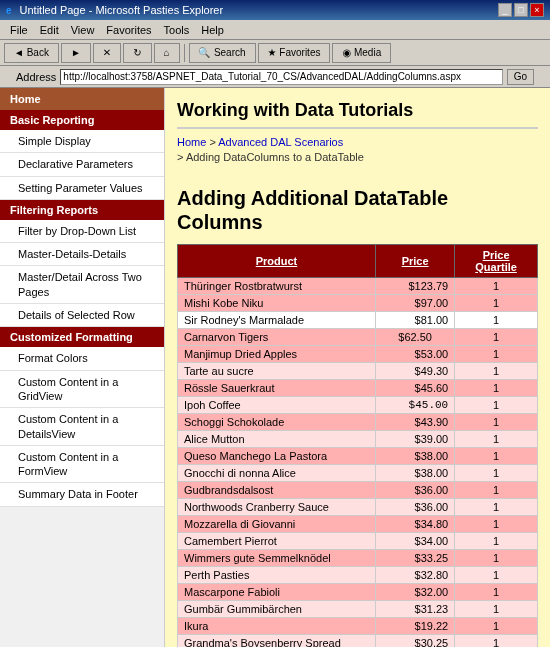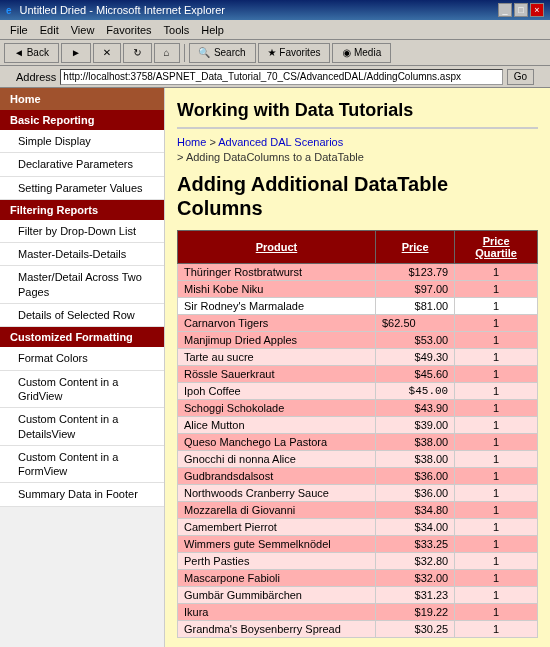--- a/index.html
+++ b/index.html
@@ -116,21 +116,21 @@
     .content {
       flex: 1;
       padding: 4px 12px;
       overflow-y: auto;
       background: #fef9c3;
     }
 
     .breadcrumb {
       font-size: 11px;
       color: #333;
-      margin-bottom: 6px;
+      margin-bottom: 20px;
       line-height: 1.4;
     }
     .breadcrumb a { color: #00c; text-decoration: none; }
 
     .page-title {
       font-size: 20px;
       font-weight: bold;
       color: #000;
       margin-bottom: 10px;
       line-height: 1.2;
@@ -171,21 +171,21 @@
     }
 
     .ie-icon { font-size: 10px; color: #1e90ff; font-weight: bold; margin-right: 4px; }
   </style>
 </head>
 <body>
 
 <div class="title-bar">
   <div class="title-bar-left">
     <span class="ie-icon">e</span>
-    <span>Untitled Dried - Microsoft Internet Explorer</span>
+    <span>Untitled Page - Microsoft Pasties Explorer</span>
   </div>
   <div class="title-bar-buttons">
     <div class="tb-btn">_</div>
     <div class="tb-btn">□</div>
     <div class="tb-btn" style="background:#c00;color:white;">×</div>
   </div>
 </div>
 
 <div class="menu-bar">
   <span class="menu-item">File</span>
@@ -268,21 +268,21 @@
             <td style="text-align: right;">$97.00</td>
             <td style="text-align: center;">1</td>
           </tr>
           <tr>
             <td>Sir Rodney's Marmalade</td>
             <td style="text-align: right;">$81.00</td>
             <td style="text-align: center;">1</td>
           </tr>
           <tr class="highlight">
             <td>Carnarvon Tigers</td>
-            <td style="text-align: left;">$62.50</td>
+            <td style="text-align: center;">$62.50</td>
             <td style="text-align: center;">1</td>
           </tr>
           <tr class="highlight">
             <td>Manjimup Dried Apples</td>
             <td style="text-align: right;">$53.00</td>
             <td style="text-align: center;">1</td>
           </tr>
           <tr>
             <td>Tarte au sucre</td>
             <td style="text-align: right;">$49.30</td>

